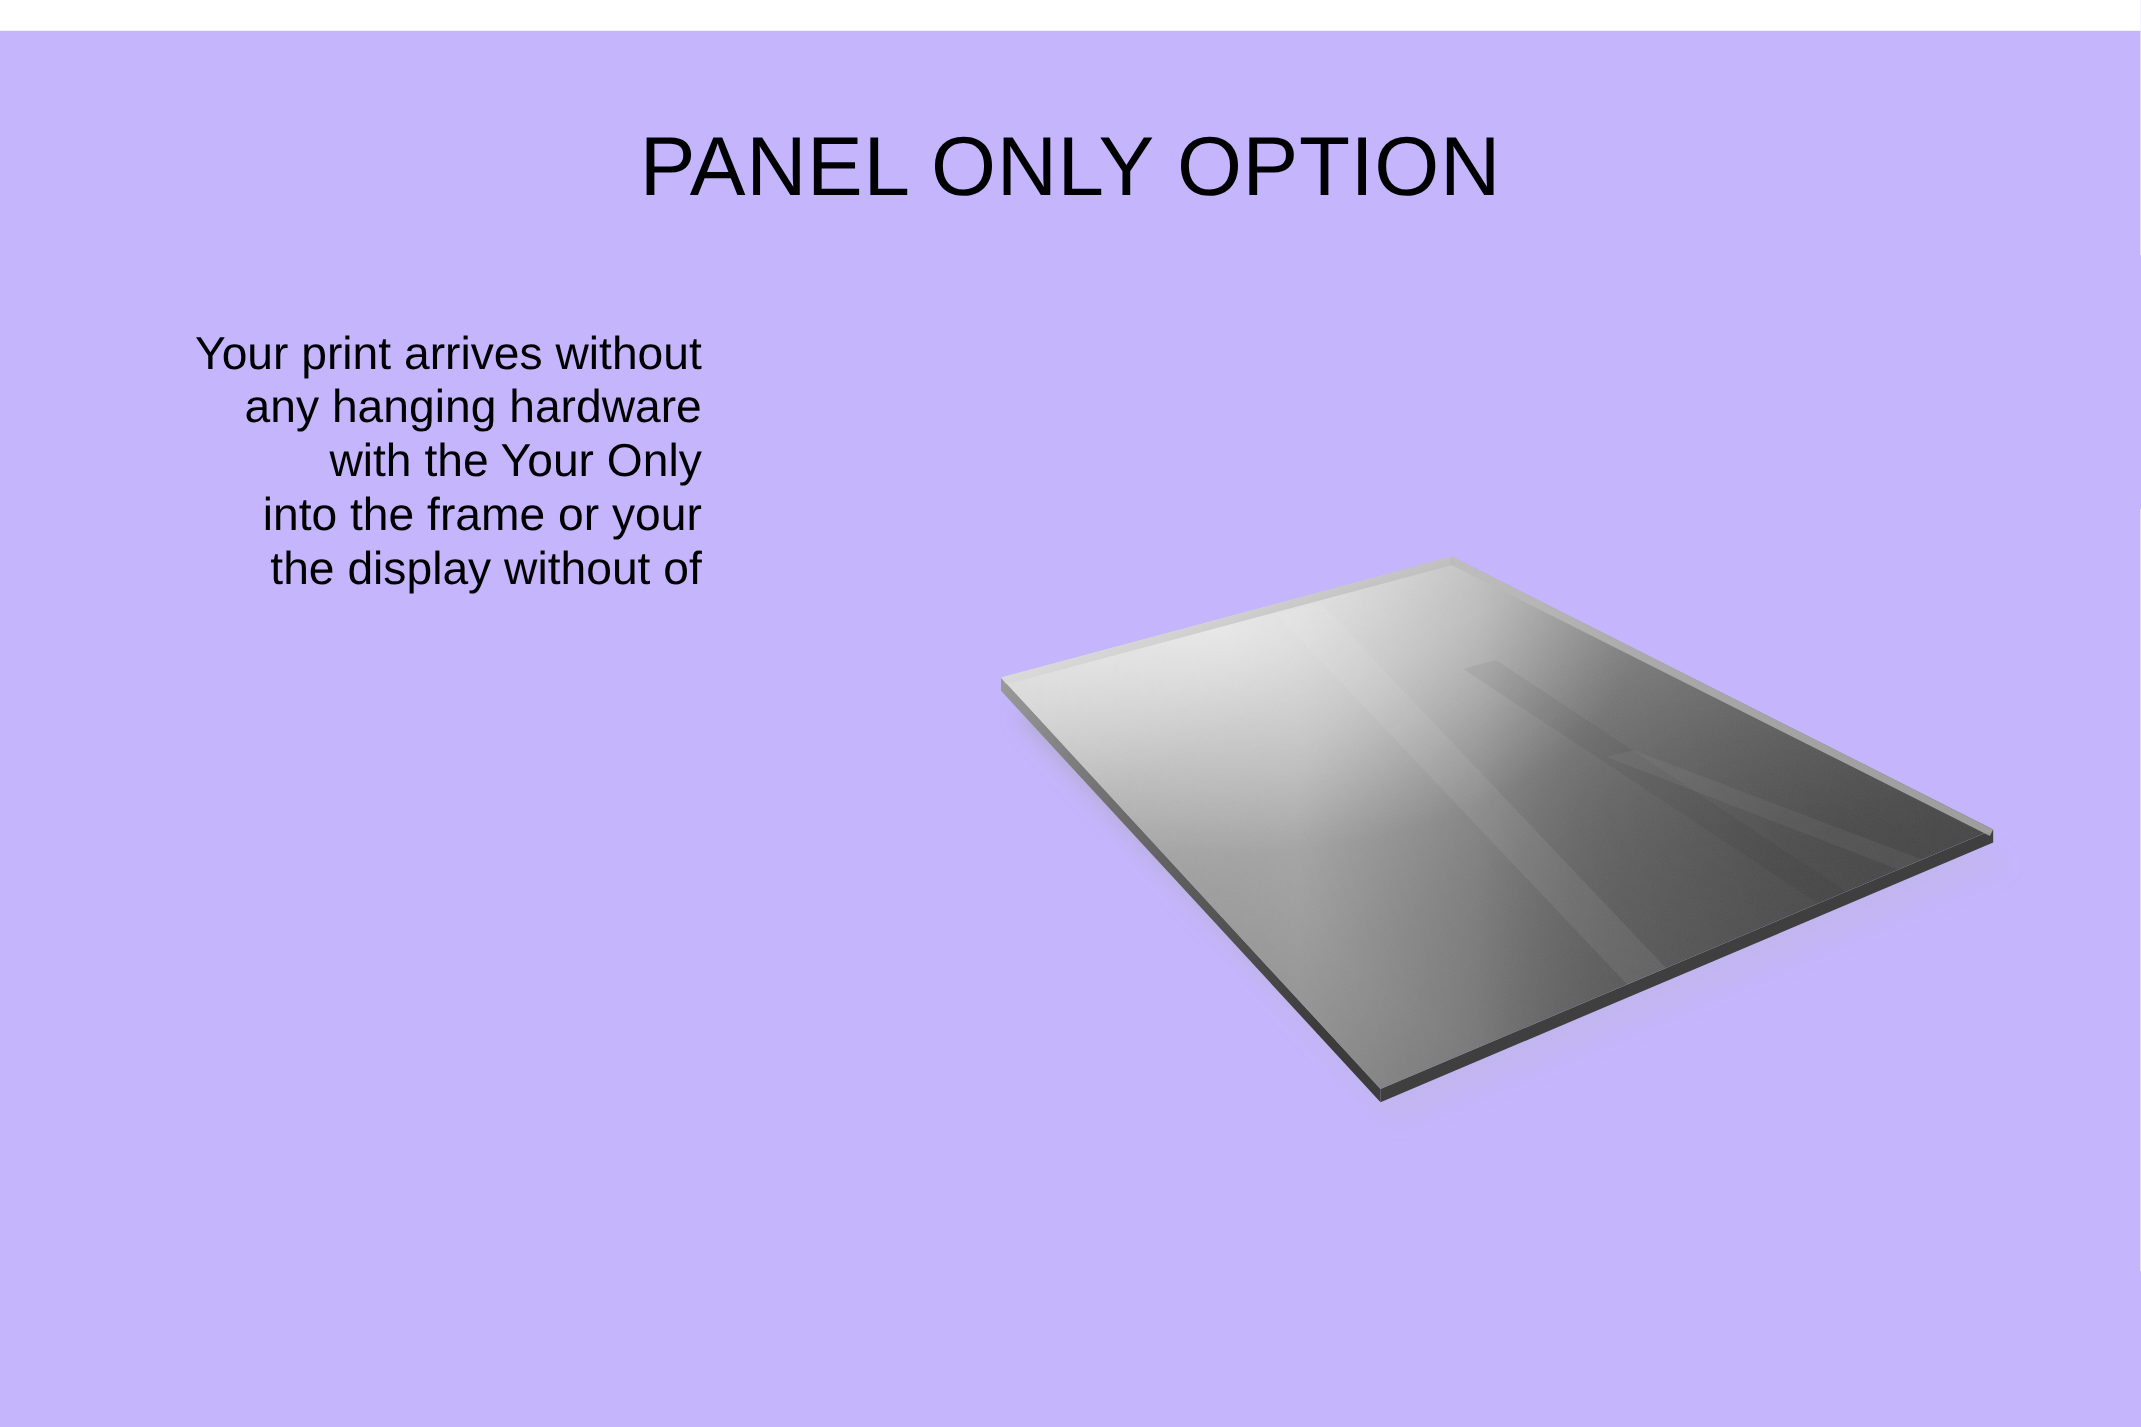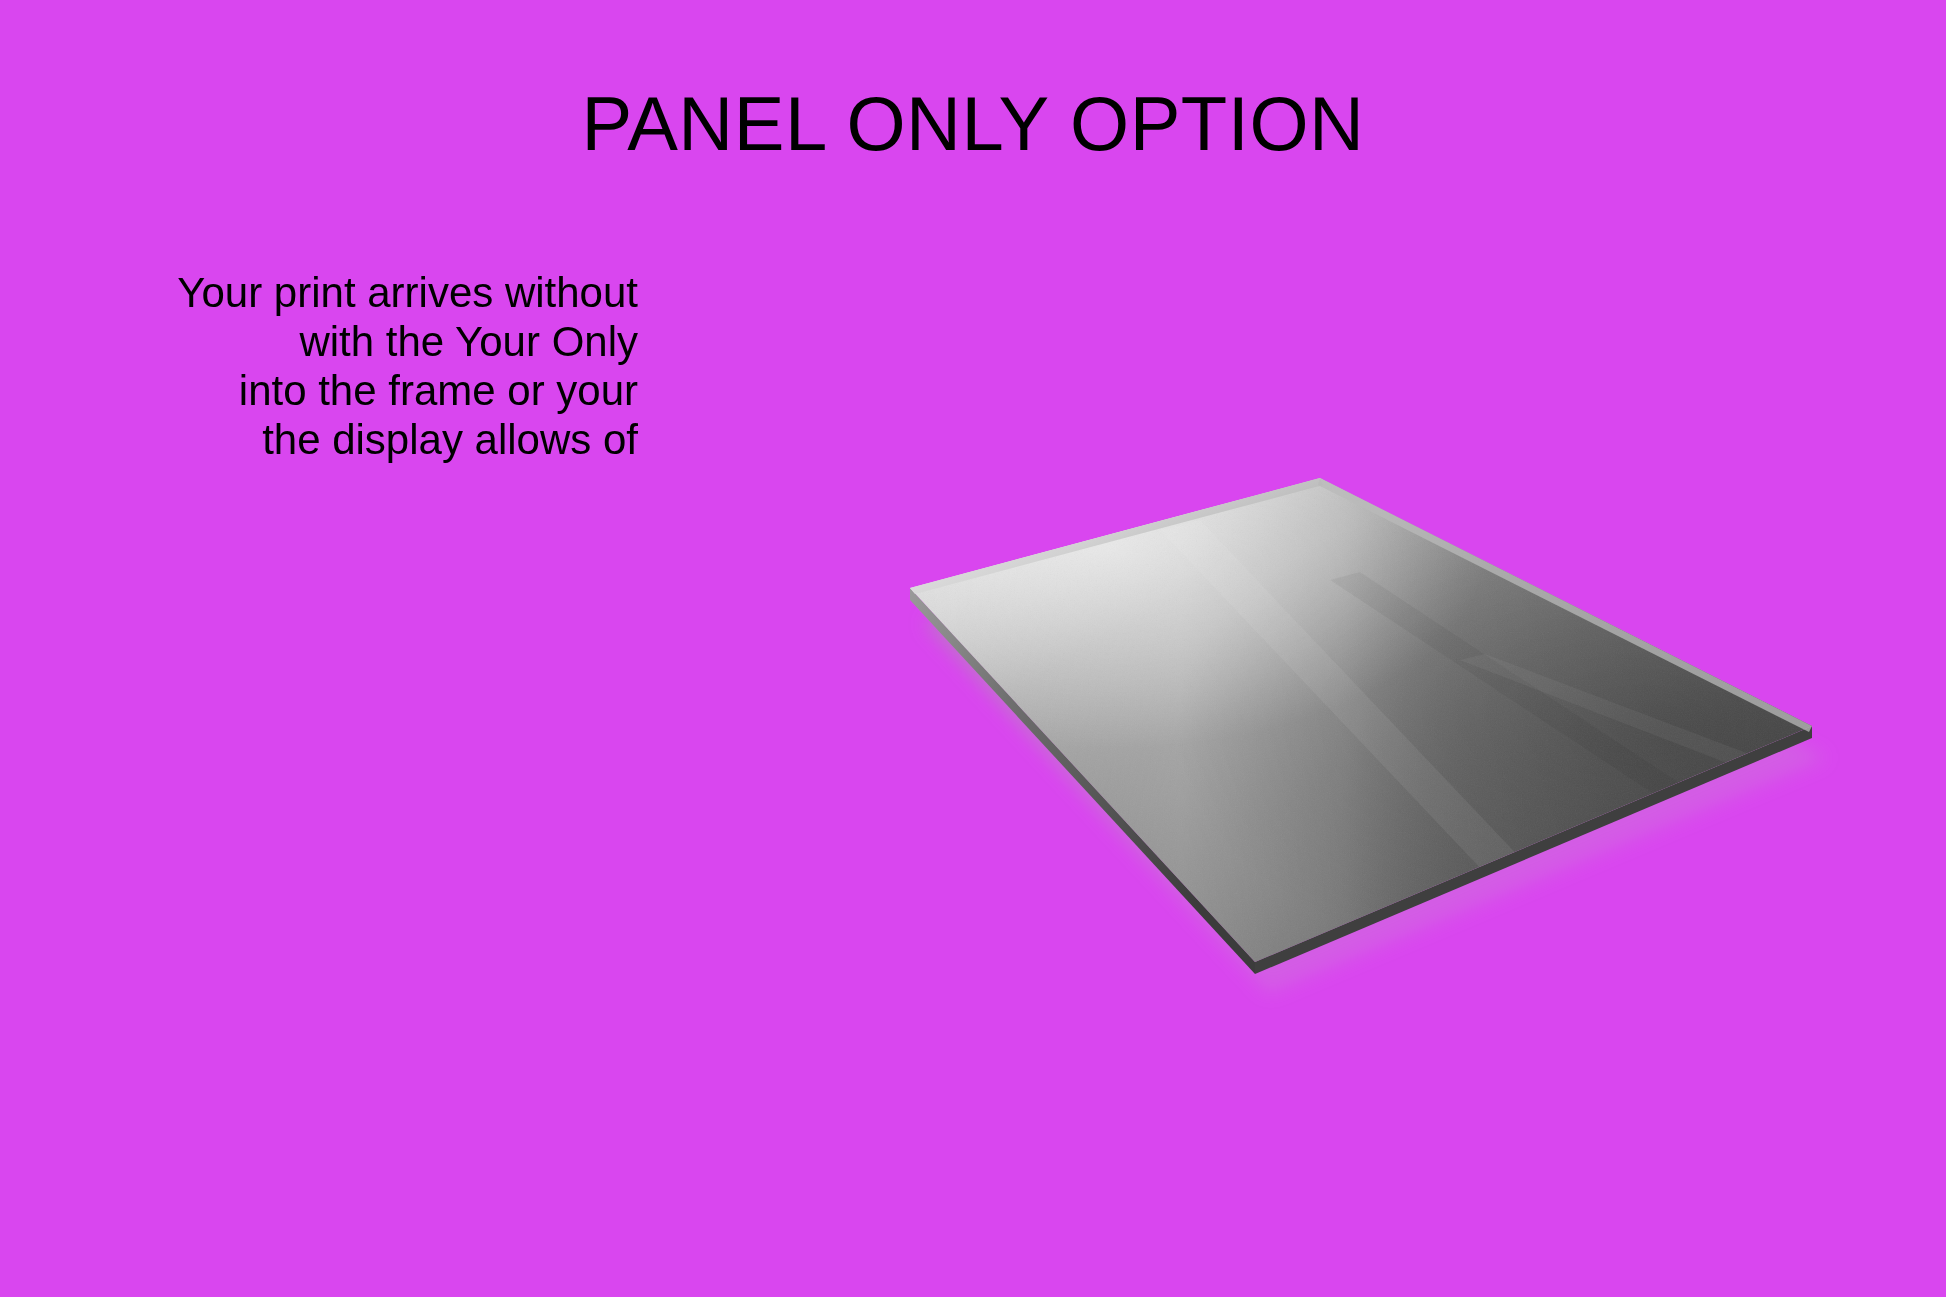--- a/index.html
+++ b/index.html
@@ -12,21 +12,22 @@
     height: 1297px;
     position: relative;
     overflow: hidden;
     font-family: "Liberation Sans", sans-serif;
     -webkit-font-smoothing: antialiased;
   }
 
   .slide {
     position: absolute;
     inset: 0;
-    background: #d946ef;
+    background: #c4b5fd;
+    margin-top: 28px;
   }
 
   
   .slide-title {
     position: absolute;
     left: 0;
     right: 0;
     top: 84px;
     text-align: center;
     font-family: "Liberation Sans", sans-serif;
@@ -72,23 +73,24 @@
 </style>
 </head>
 <body>
 
 <div class="slide">
 
   <div class="slide-title">PANEL ONLY OPTION</div>
 
   <div class="body-block">
     <div class="body-line">Your print arrives without</div>
+    <div class="body-line">any hanging hardware</div>
     <div class="body-line">with the Your Only</div>
     <div class="body-line">into the frame or your</div>
-    <div class="body-line">the display allows of</div>
+    <div class="body-line">the display without of</div>
   </div>
 
   <div class="panel-figure">
     <svg viewBox="0 0 1010 600" xmlns="http://www.w3.org/2000/svg" aria-hidden="true">
       <defs>
 
         <linearGradient id="faceGrad" x1="0.12" y1="0.02" x2="0.92" y2="0.78">
           <stop offset="0.00" stop-color="#dedede"></stop>
           <stop offset="0.10" stop-color="#cfcfcf"></stop>
           <stop offset="0.26" stop-color="#a9a9a9"></stop>

